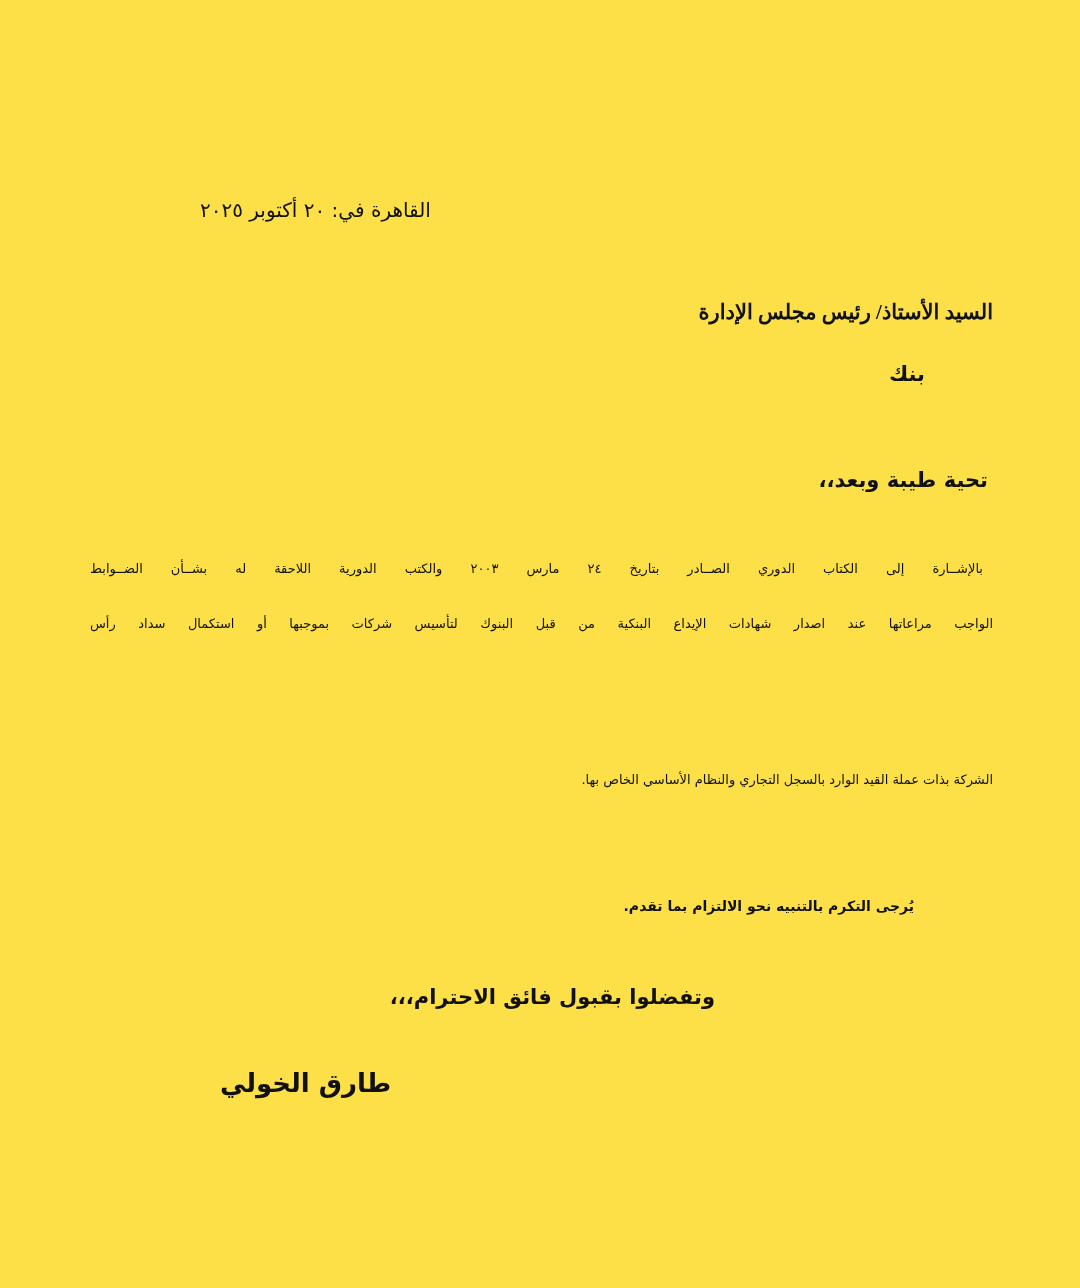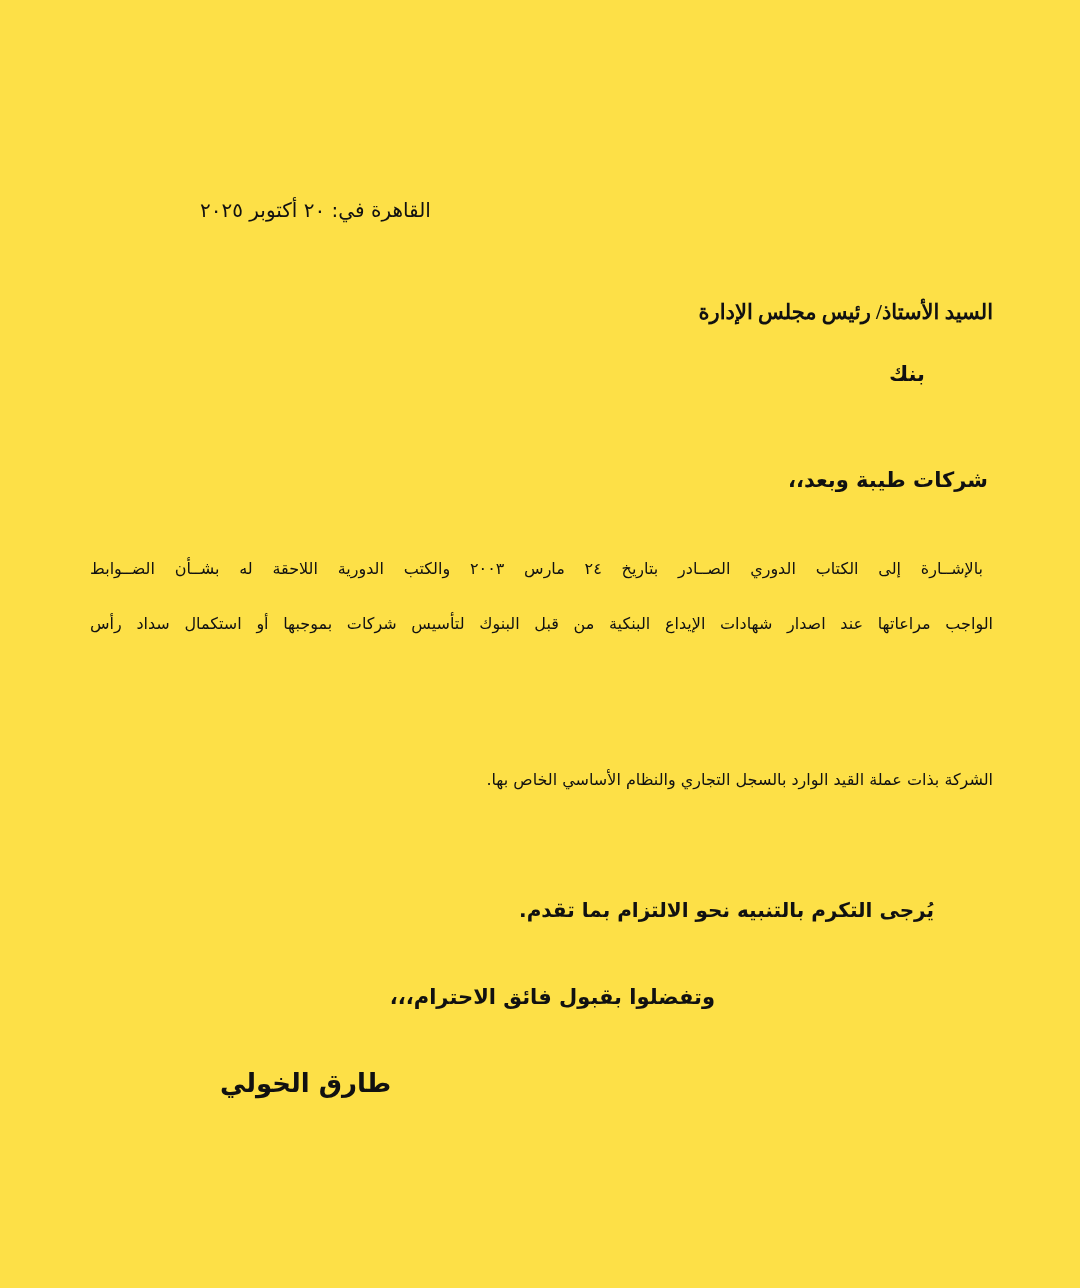--- a/index.html
+++ b/index.html
@@ -45,38 +45,38 @@
   .salutation {
     right: 92px;
     top: 468px;
     font-size: 21px;
     font-weight: bold;
     white-space: nowrap;
   }
   .para {
     right: 87px;
     left: 90px;
-    font-size: 16px;
+    font-size: 13px;
     font-weight: normal;
     line-height: 55px;
   }
   .para1 { top: 541px; }
   .para2 { top: 752px; }
   .pline-justify {
     text-align: justify;
     text-align-last: justify;
     -moz-text-align-last: justify;
   }
   .pline-indent { padding-right: 10px; }
   .pline-last { text-align: right; }
 
   .closing-request {
-    right: 146px;
+    right: 166px;
     top: 898px;
-    font-size: 20px;
+    font-size: 14px;
     font-weight: bold;
     white-space: nowrap;
   }
   .closing-salutation {
     right: 365px;
     top: 985px;
     font-size: 21px;
     font-weight: bold;
     white-space: nowrap;
     text-align: center;
@@ -94,21 +94,21 @@
 <body>
 
 <div class="page" dir="rtl">
 
   <div class="abs date-line">القاهرة في: ٢٠ أكتوبر ٢٠٢٥</div>
 
   <div class="abs recipient-title">السيد الأستاذ/ رئيس مجلس الإدارة</div>
 
   <div class="abs recipient-org">بنك</div>
 
-  <div class="abs salutation">شركات طيبة وبعد،،</div>
+  <div class="abs salutation">تحية طيبة وبعد،،</div>
 
   <div class="abs para para1">
     <div class="pline-justify pline-indent">بالإشــارة إلى الكتاب الدوري الصــادر بتاريخ ٢٤ مارس ٢٠٠٣ والكتب الدورية اللاحقة له بشــأن الضــوابط</div>
     <div class="pline-justify">الواجب مراعاتها عند اصدار شهادات الإيداع البنكية من قبل البنوك لتأسيس شركات بموجبها أو استكمال سداد رأس</div>
   </div>
 
   <div class="abs para para2">
     <div class="pline-last">الشركة بذات عملة القيد الوارد بالسجل التجاري والنظام الأساسي الخاص بها.</div>
   </div>
 

